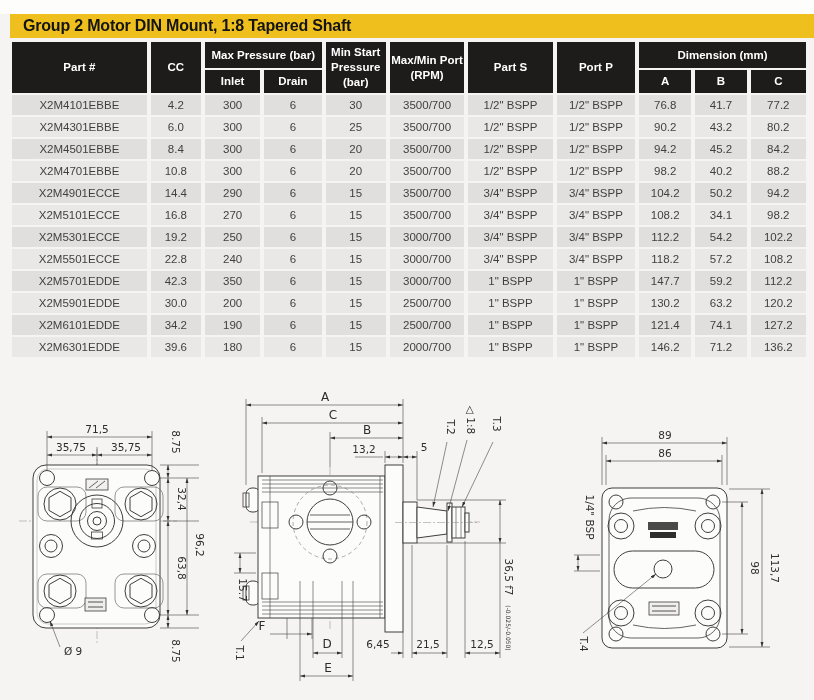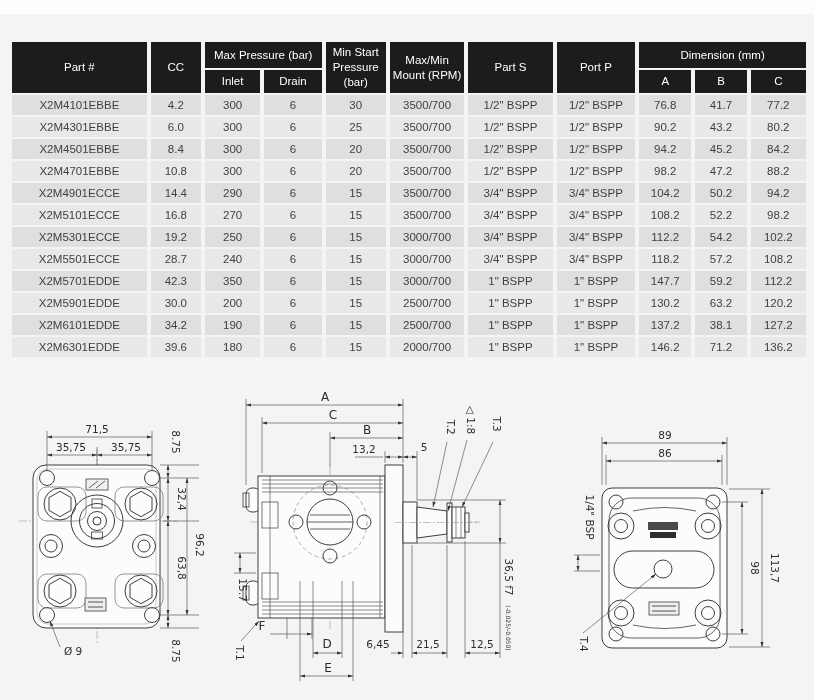--- a/index.html
+++ b/index.html
@@ -12,41 +12,42 @@
   .title-bar{
     position:absolute;left:10px;top:14px;right:0;height:24px;
     background:#efc01d;color:#141414;font-weight:bold;font-size:16px;
     line-height:24px;padding-left:13px;letter-spacing:-0.2px;
   }
   .spec-table{
     position:absolute;left:8px;top:40px;
     border-collapse:separate;border-spacing:4px 2px;table-layout:fixed;width:802px;
   }
   .spec-table th{
-    background:#1d1c1b;color:#fff;font-size:11.5px;font-weight:normal;
+    background:#1d1c1b;color:#fff;font-size:11.5px;font-weight:bold;
     text-align:center;vertical-align:middle;padding:1px 1px;line-height:1.3;
   }
   .spec-table thead tr.h1{height:26px;}
   .spec-table thead tr.h2{height:23px;}
   .spec-table tbody td{
     background:#eae8e7;color:#403f3f;font-size:11.5px;text-align:center;
     vertical-align:middle;height:20px;padding:0 1px;white-space:nowrap;
   }
   .spec-table tbody tr:nth-child(odd) td{background:#e1dfde;}
   .drawings{position:absolute;left:0;top:385px;width:814px;height:315px;}
   svg text{font-family:"DejaVu Sans",sans-serif;fill:#2c2c2c;}
   .dimtxt{font-size:10.5px;}
   .lettertxt{font-size:12px;}
   .toltxt{font-size:6px;}
 </style>
 </head>
 <body>
 
 <div class="page">
   <div class="top-strip"></div>
+  <div class="title-bar">Group 2 Motor DIN Mount, 1:8 Tapered Shaft</div>
 
   <table class="spec-table">
     <colgroup>
       <col style="width:134px">
         <col style="width:50px">
         <col style="width:55px">
         <col style="width:57px">
       <col style="width:60px">
         <col style="width:74px">
         <col style="width:84px">
@@ -54,21 +55,21 @@
       <col style="width:52px">
         <col style="width:51px">
         <col style="width:55px">
     </colgroup>
     <thead>
       <tr class="h1">
         <th rowspan="2">Part #</th>
         <th rowspan="2">CC</th>
         <th colspan="2">Max Pressure (bar)</th>
         <th rowspan="2">Min Start Pressure (bar)</th>
-        <th rowspan="2">Max/Min Mount (RPM)</th>
+        <th rowspan="2">Max/Min Port (RPM)</th>
         <th rowspan="2">Part S</th>
         <th rowspan="2">Port P</th>
         <th colspan="3">Dimension (mm)</th>
       </tr>
       <tr class="h2">
         <th>Inlet</th>
         <th>Drain</th>
         <th>A</th>
         <th>B</th>
         <th>C</th>
@@ -117,21 +118,21 @@
         <tr>
           <td>X2M4701EBBE</td>
           <td>10.8</td>
           <td>300</td>
           <td>6</td>
           <td>20</td>
           <td>3500/700</td>
           <td>1/2" BSPP</td>
           <td>1/2" BSPP</td>
           <td>98.2</td>
-          <td>47.2</td>
+          <td>40.2</td>
           <td>88.2</td>
         </tr>
         <tr>
           <td>X2M4901ECCE</td>
           <td>14.4</td>
           <td>290</td>
           <td>6</td>
           <td>15</td>
           <td>3500/700</td>
           <td>3/4" BSPP</td>
@@ -143,39 +144,39 @@
         <tr>
           <td>X2M5101ECCE</td>
           <td>16.8</td>
           <td>270</td>
           <td>6</td>
           <td>15</td>
           <td>3500/700</td>
           <td>3/4" BSPP</td>
           <td>3/4" BSPP</td>
           <td>108.2</td>
-          <td>52.2</td>
+          <td>34.1</td>
           <td>98.2</td>
         </tr>
         <tr>
           <td>X2M5301ECCE</td>
           <td>19.2</td>
           <td>250</td>
           <td>6</td>
           <td>15</td>
           <td>3000/700</td>
           <td>3/4" BSPP</td>
           <td>3/4" BSPP</td>
           <td>112.2</td>
           <td>54.2</td>
           <td>102.2</td>
         </tr>
         <tr>
           <td>X2M5501ECCE</td>
-          <td>28.7</td>
+          <td>22.8</td>
           <td>240</td>
           <td>6</td>
           <td>15</td>
           <td>3000/700</td>
           <td>3/4" BSPP</td>
           <td>3/4" BSPP</td>
           <td>118.2</td>
           <td>57.2</td>
           <td>108.2</td>
         </tr>
@@ -207,22 +208,22 @@
         </tr>
         <tr>
           <td>X2M6101EDDE</td>
           <td>34.2</td>
           <td>190</td>
           <td>6</td>
           <td>15</td>
           <td>2500/700</td>
           <td>1" BSPP</td>
           <td>1" BSPP</td>
-          <td>137.2</td>
-          <td>38.1</td>
+          <td>121.4</td>
+          <td>74.1</td>
           <td>127.2</td>
         </tr>
         <tr>
           <td>X2M6301EDDE</td>
           <td>39.6</td>
           <td>180</td>
           <td>6</td>
           <td>15</td>
           <td>2000/700</td>
           <td>1" BSPP</td>

